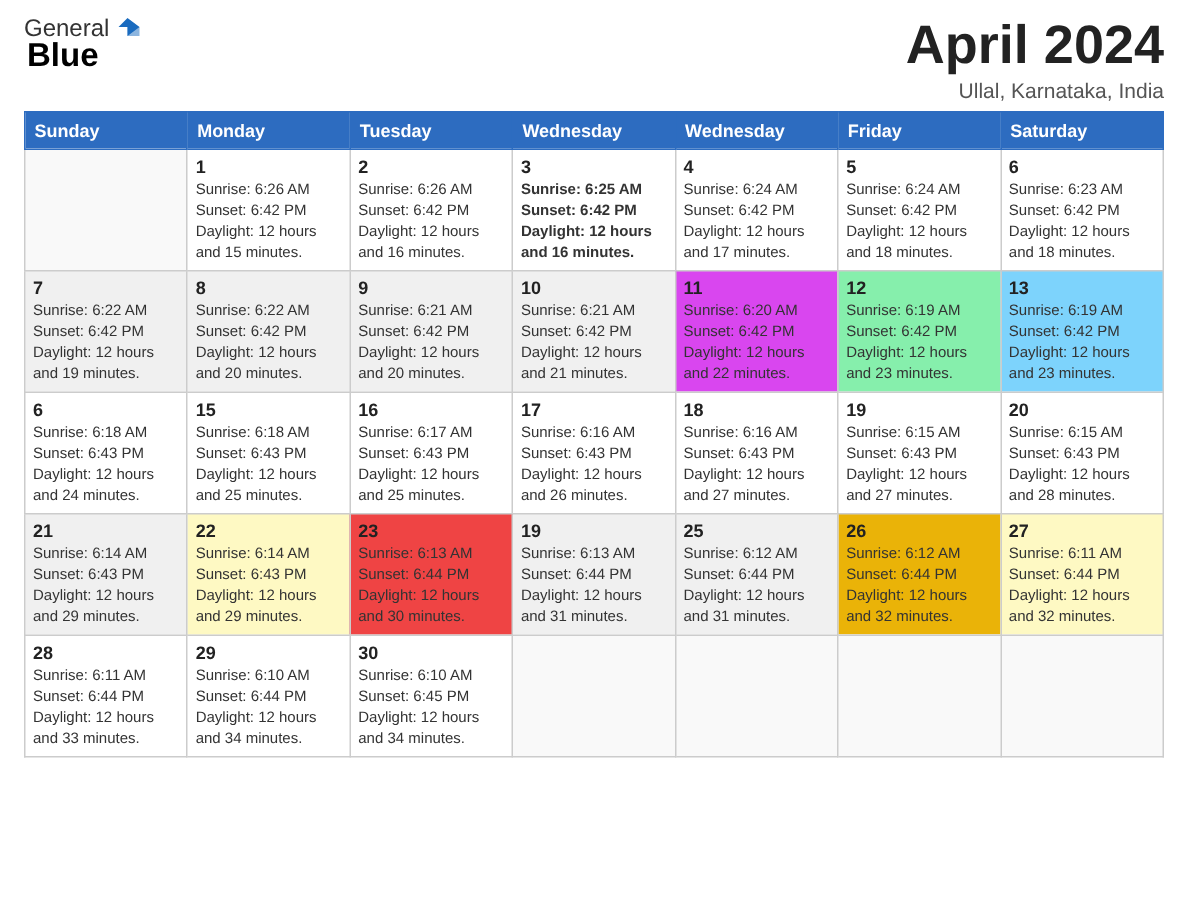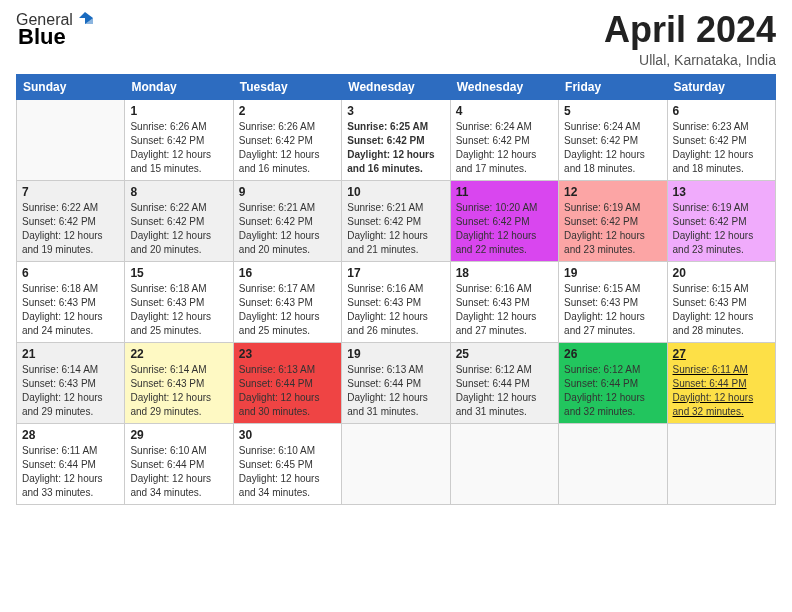--- a/index.html
+++ b/index.html
@@ -186,33 +186,33 @@
           </td>
           <td style="background-color: rgb(240, 240, 240); margin-top: 44px;">
             <span class="day-num">10</span>
             <div class="day-info" style="white-space: pre-line;">Sunrise: 6:21 AM
 Sunset: 6:42 PM
 Daylight: 12 hours
 and 21 minutes.</div>
           </td>
           <td style="background-color: #d946ef;">
             <span class="day-num">11</span>
-            <div class="day-info" style="white-space: pre-line;">Sunrise: 10:20 AM
+            <div class="day-info" style="white-space: pre-line;">Sunrise: 6:20 AM
 Sunset: 6:42 PM
 Daylight: 12 hours
 and 22 minutes.</div>
           </td>
-          <td style="background-color: #fca5a5;">
+          <td style="background-color: #86efac;">
             <span class="day-num">12</span>
             <div class="day-info" style="white-space: pre-line;">Sunrise: 6:19 AM
 Sunset: 6:42 PM
 Daylight: 12 hours
 and 23 minutes.</div>
           </td>
-          <td style="background-color: #f0abfc;">
+          <td style="background-color: #7dd3fc;">
             <span class="day-num">13</span>
             <div class="day-info" style="white-space: pre-line;">Sunrise: 6:19 AM
 Sunset: 6:42 PM
 Daylight: 12 hours
 and 23 minutes.</div>
           </td>
         </tr>
         <tr>
           <td>
             <span class="day-num">6</span>
@@ -293,28 +293,28 @@
 Daylight: 12 hours
 and 31 minutes.</div>
           </td>
           <td style="background-color: rgb(240, 240, 240);">
             <span class="day-num">25</span>
             <div class="day-info" style="white-space: pre-line;">Sunrise: 6:12 AM
 Sunset: 6:44 PM
 Daylight: 12 hours
 and 31 minutes.</div>
           </td>
-          <td style="background-color: #22c55e;">
+          <td style="background-color: #eab308;">
             <span class="day-num">26</span>
             <div class="day-info" style="white-space: pre-line;">Sunrise: 6:12 AM
 Sunset: 6:44 PM
 Daylight: 12 hours
 and 32 minutes.</div>
           </td>
-          <td style="background-color: #fde047; text-decoration: underline;">
+          <td style="background-color: #fef9c3;">
             <span class="day-num">27</span>
             <div class="day-info" style="white-space: pre-line;">Sunrise: 6:11 AM
 Sunset: 6:44 PM
 Daylight: 12 hours
 and 32 minutes.</div>
           </td>
         </tr>
         <tr>
           <td>
             <span class="day-num">28</span>

